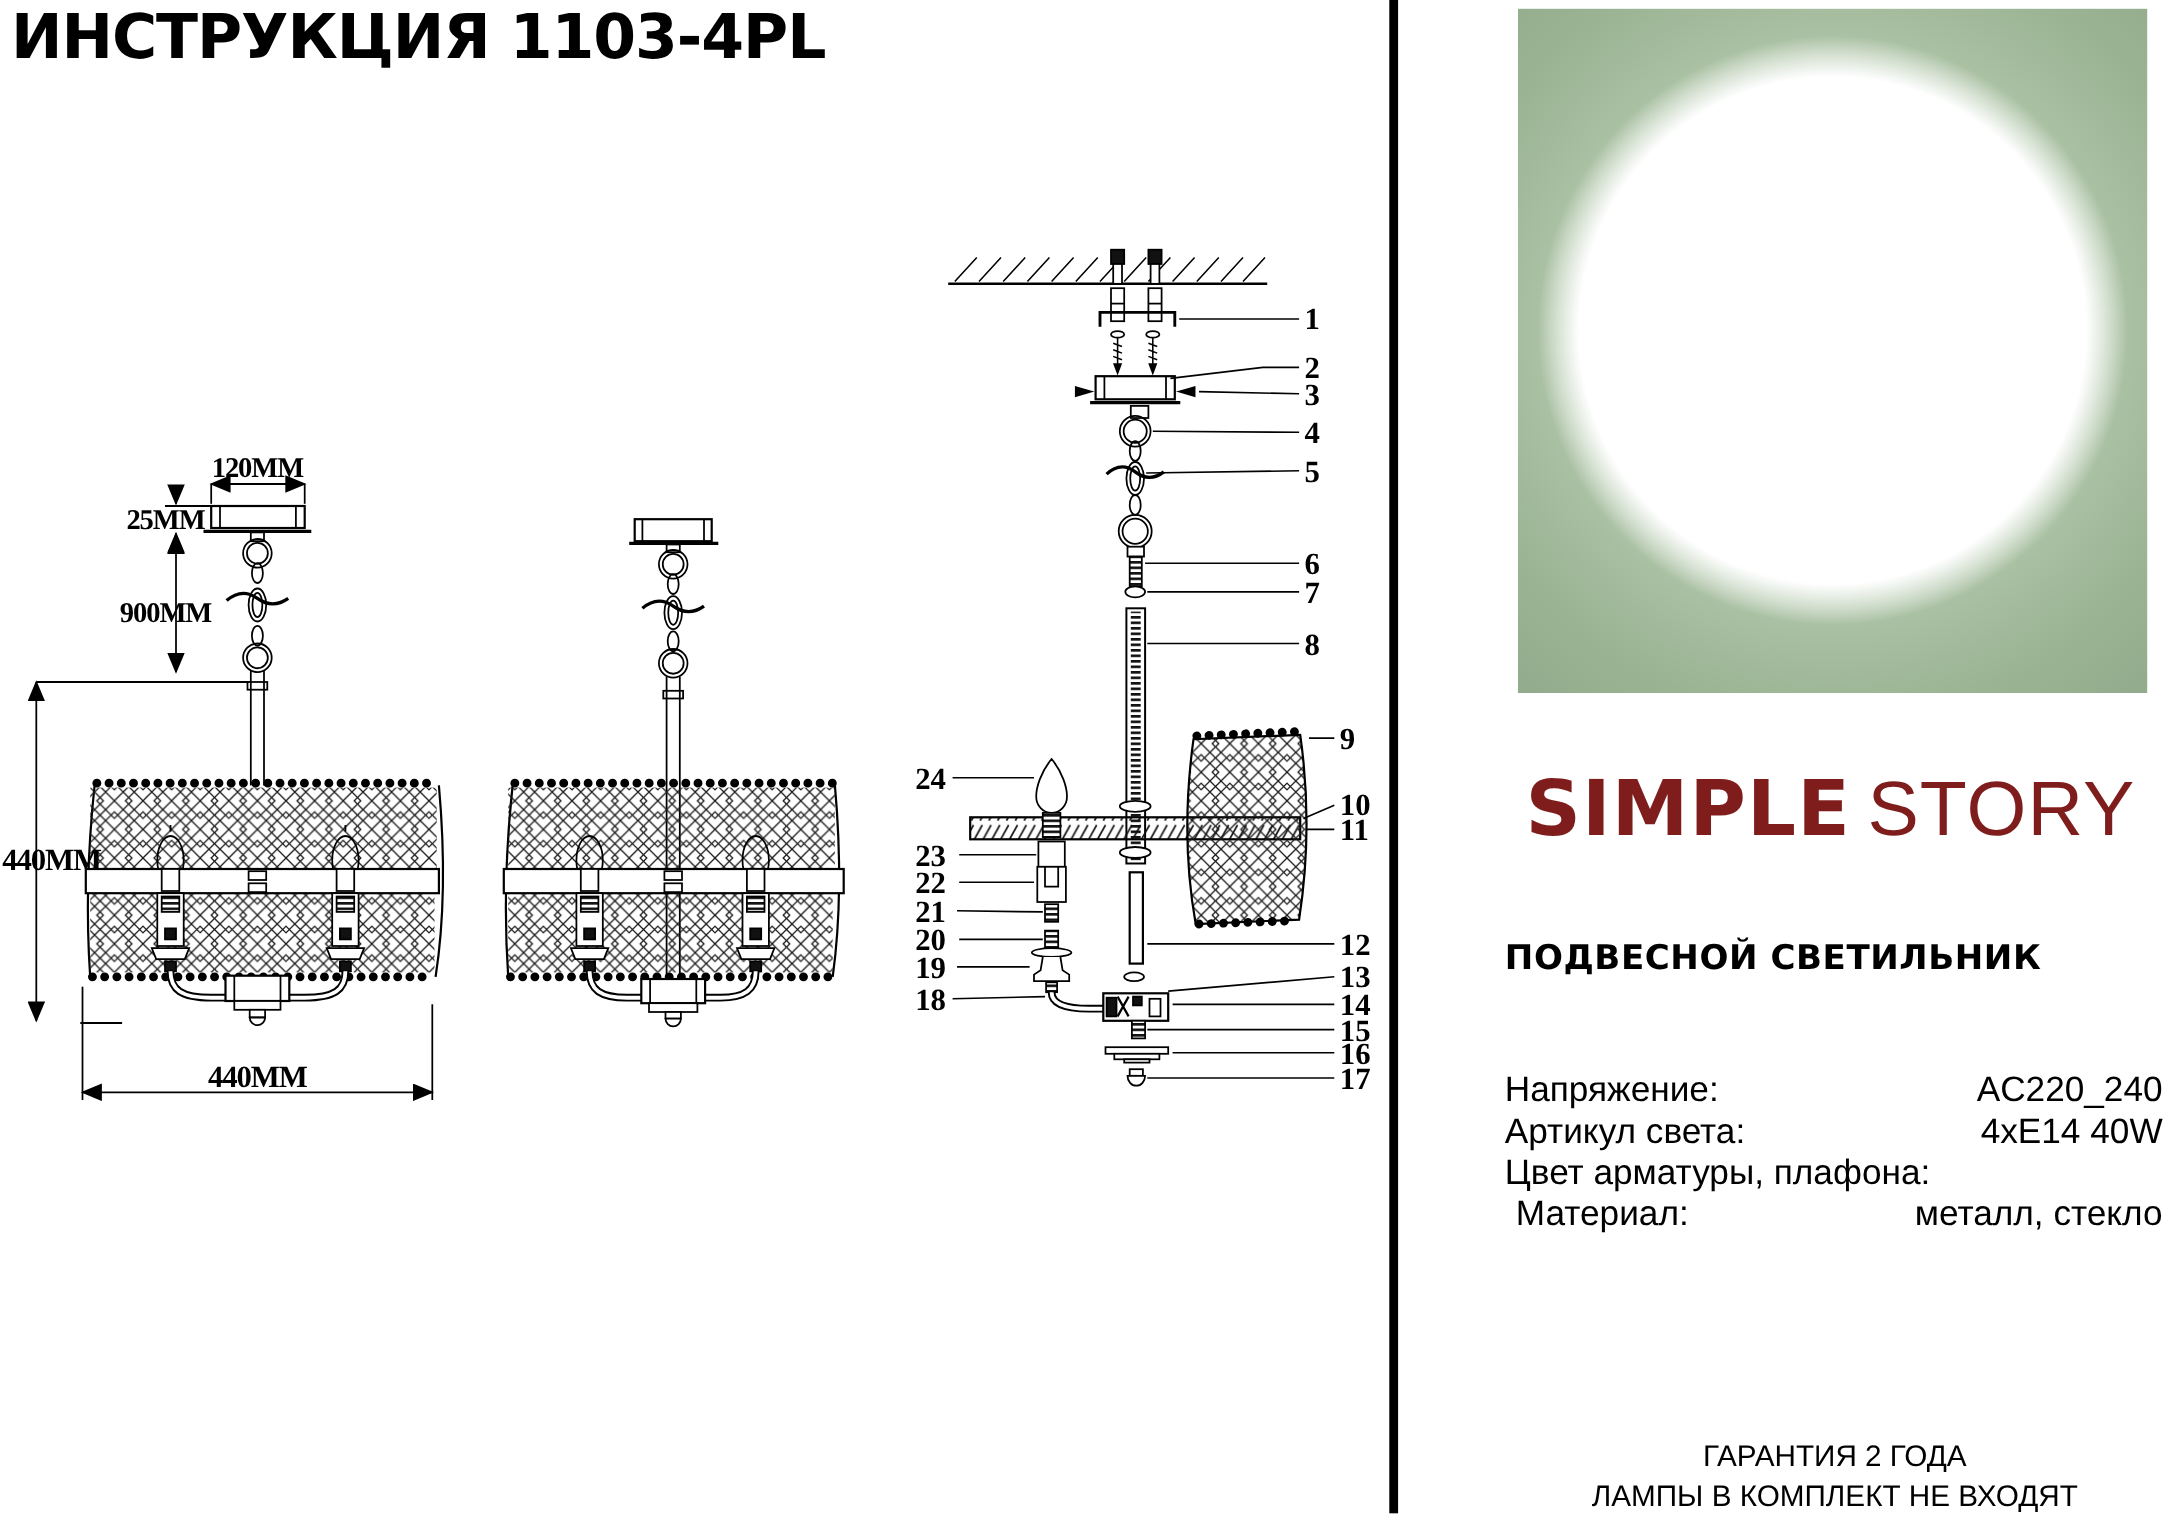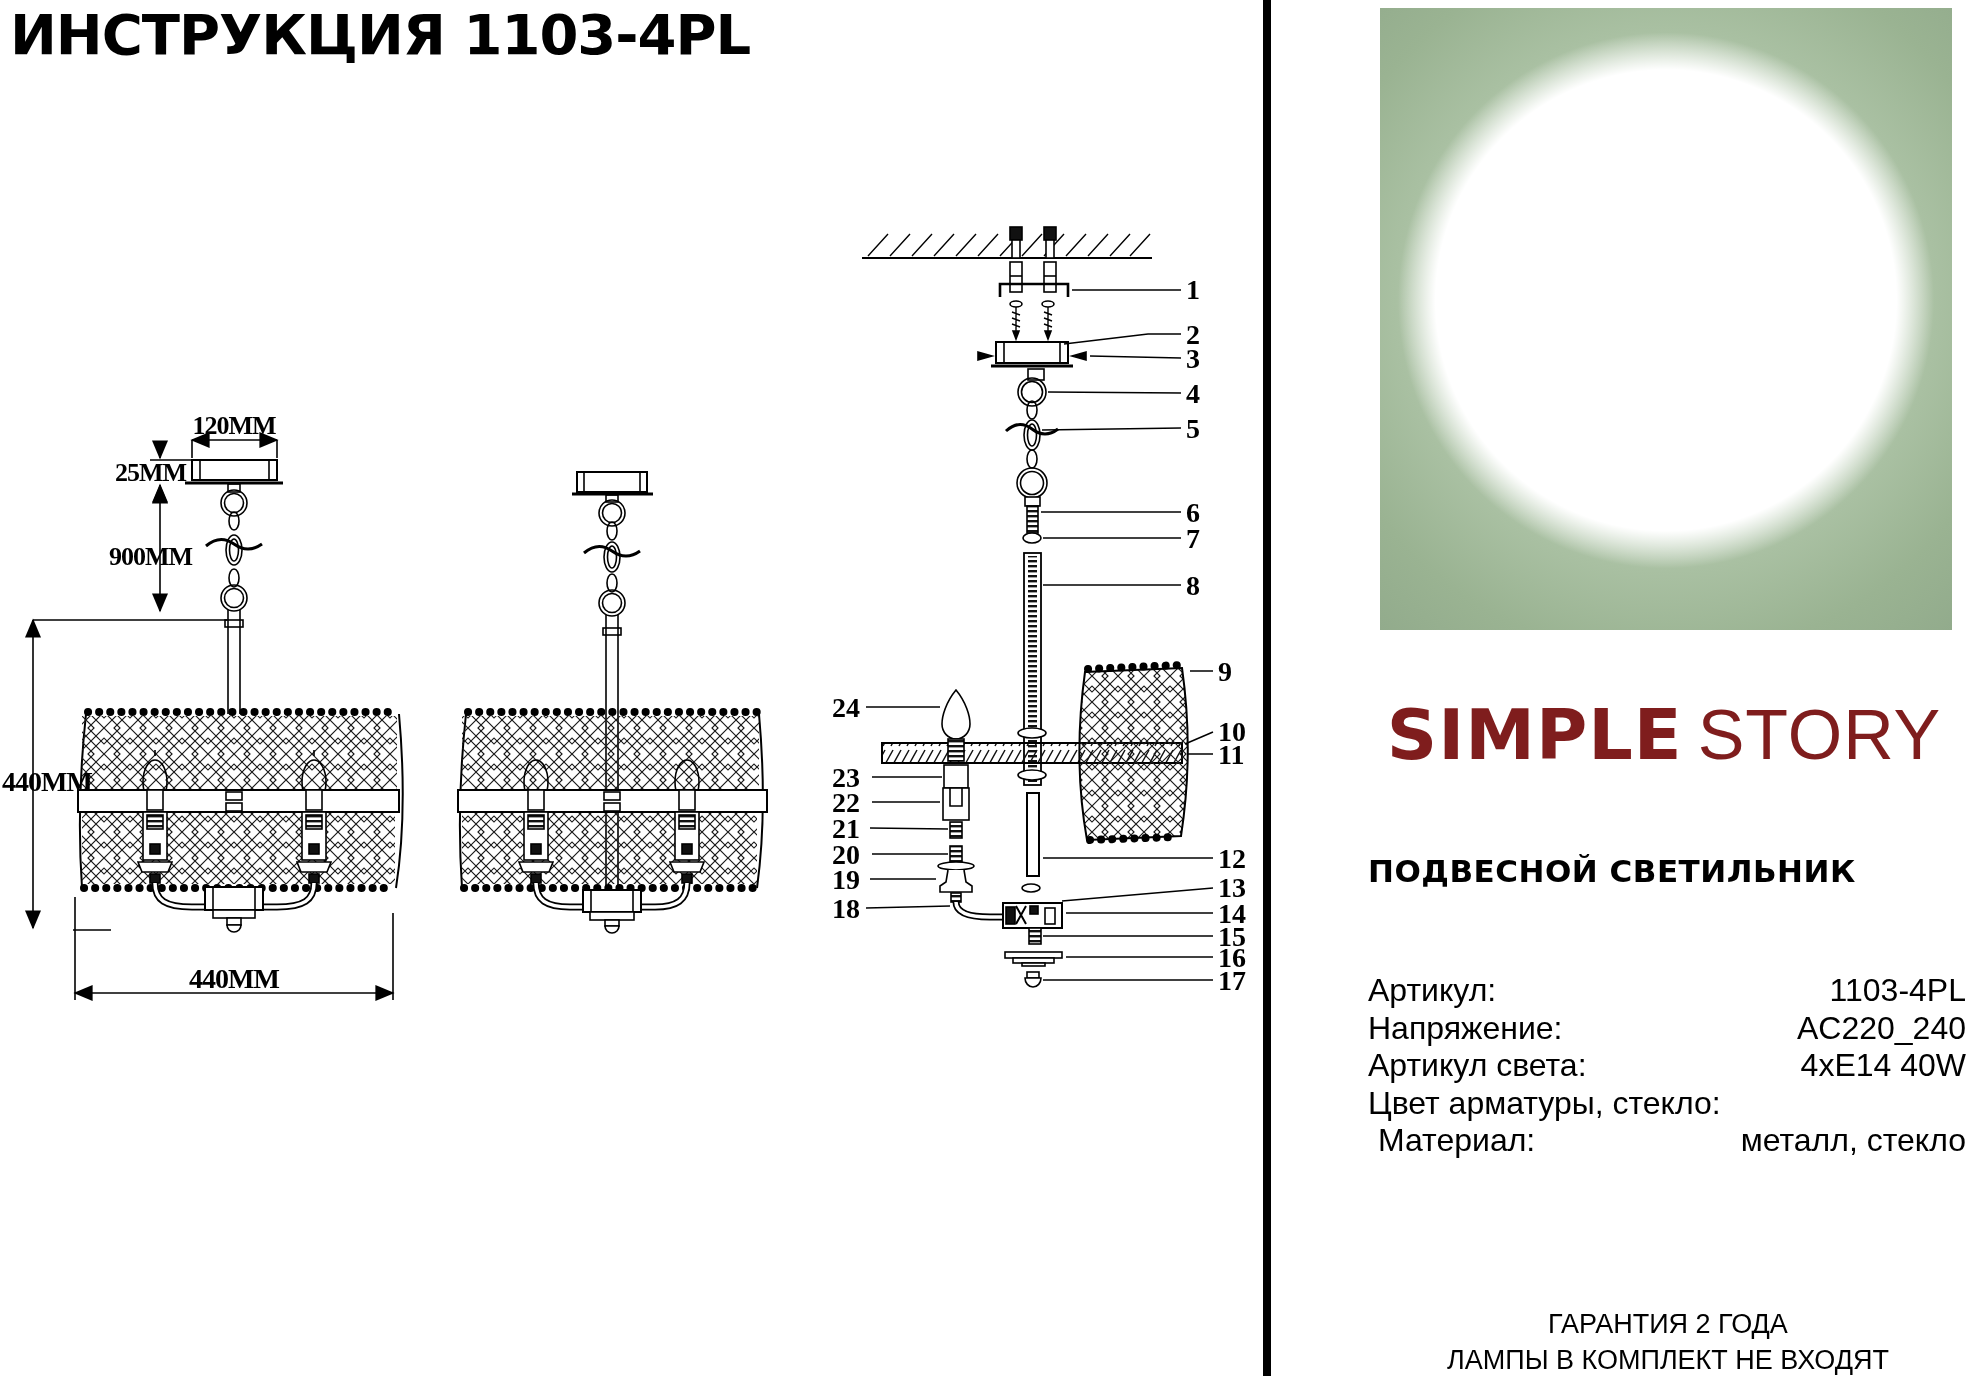--- a/index.html
+++ b/index.html
@@ -365,33 +365,29 @@
 <div id="brand-art" class="abs"></div>
 
 <div id="brand-logo" class="abs">
   <span class="b1">SIMPLE</span><span class="b2"> </span><span class="b2">STORY</span>
 </div>
 
 <div id="product-type" class="abs">ПОДВЕСНОЙ СВЕТИЛЬНИК</div>
 
 <div id="specs" class="abs">
   <div class="spec-row">
-    <span class="lbl">Артикул:</span>
-    <span class="val">1103-4PL</span>
-  </div>
-  <div class="spec-row">
     <span class="lbl">Напряжение:</span>
     <span class="val">AC220_240</span>
   </div>
   <div class="spec-row">
     <span class="lbl">Артикул света:</span>
     <span class="val">4xE14 40W</span>
   </div>
   <div class="spec-row">
-    <span class="lbl">Цвет арматуры, стекло:</span>
+    <span class="lbl">Цвет арматуры, плафона:</span>
     <span class="val"></span>
   </div>
   <div class="spec-row indent">
     <span class="lbl">Материал:</span>
     <span class="val">металл, стекло</span>
   </div>
 </div>
 
 <div id="notes" class="abs">
   <div>ГАРАНТИЯ 2 ГОДА</div>

